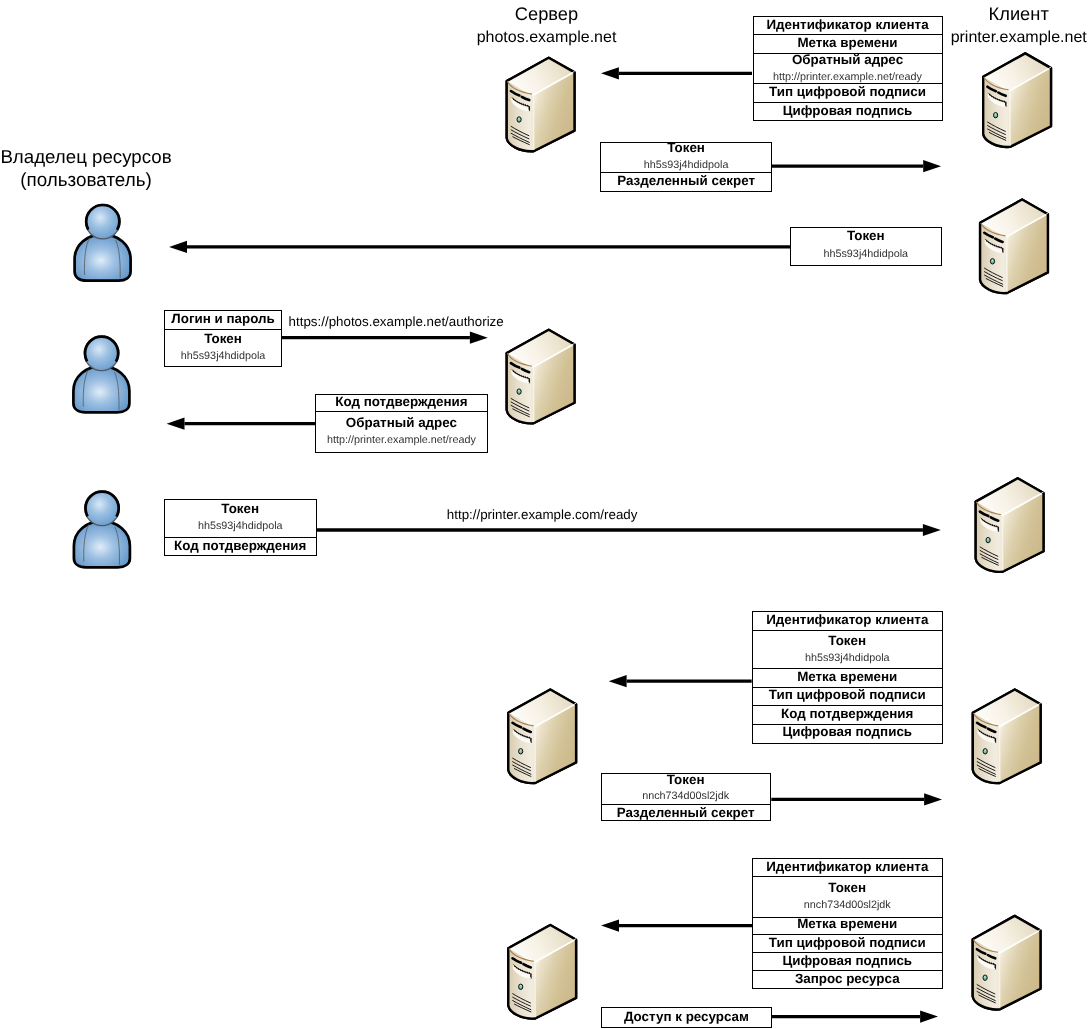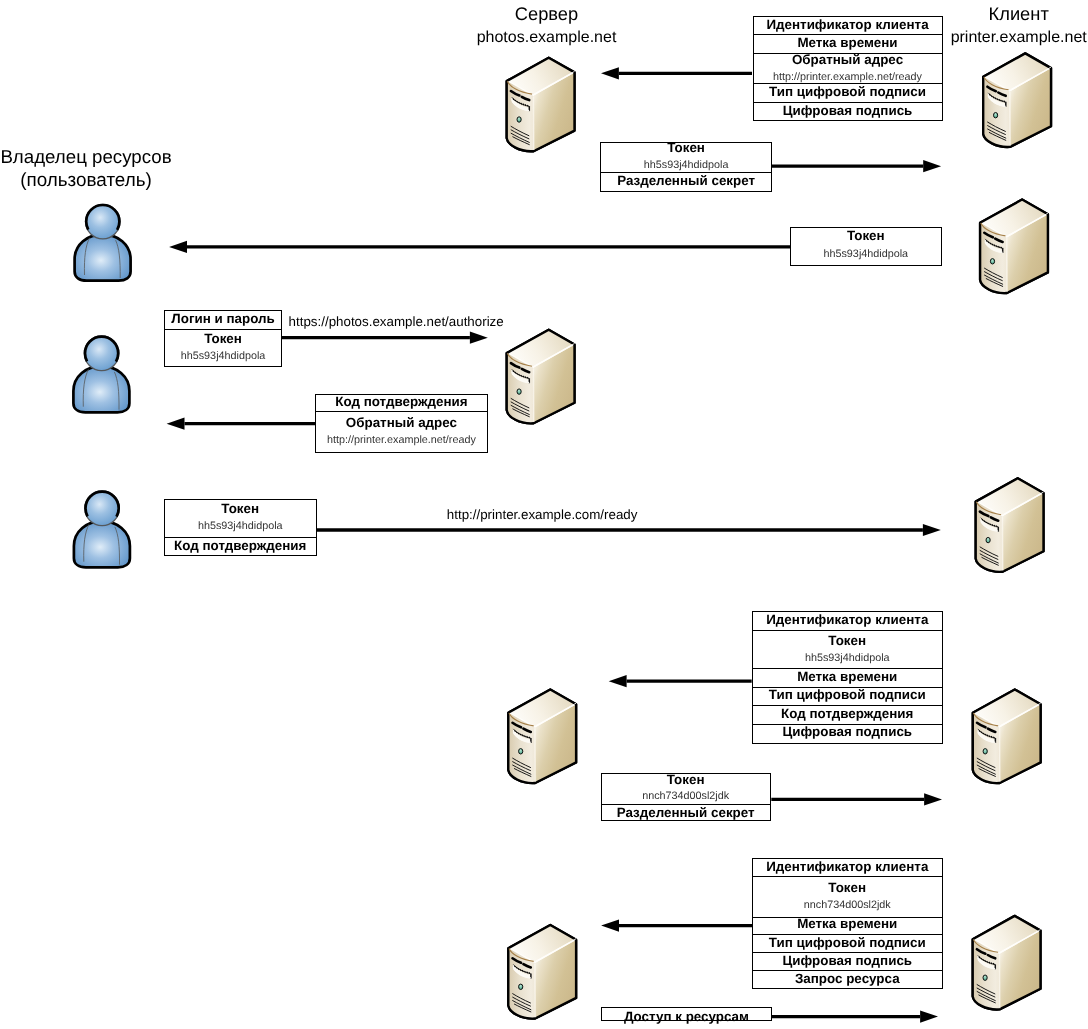--- a/index.html
+++ b/index.html
@@ -532,21 +532,21 @@
   <div class="row" style="height:17.40px">
     <span class="lab" style="top:7.70px">Тип цифровой подписи</span>
   </div>
   <div class="row" style="height:18.10px">
     <span class="lab" style="top:8.00px">Цифровая подпись</span>
   </div>
   <div class="row" style="height:18.40px">
     <span class="lab" style="top:8.50px">Запрос ресурса</span>
   </div>
 </div>
-<div class="msgbox" style="left:600.70px;top:1007.40px;width:171.50px;height:14px">
+<div class="msgbox" style="left:600.70px;top:1007.40px;width:171.50px;height:21px">
   <div class="row" style="height:17.90px">
     <span class="lab" style="top:8.60px">Доступ к ресурсам</span>
   </div>
 </div>
 
 <div class="actor-label owner" style="left:-14px;top:0px;width:200px">
   <div class="l1" style="top:157.1px">Владелец ресурсов</div>
   <div class="l2" style="top:179.5px">(пользователь)</div>
 </div>
 <div class="actor-label" style="left:446.5px;top:0px;width:200px">

